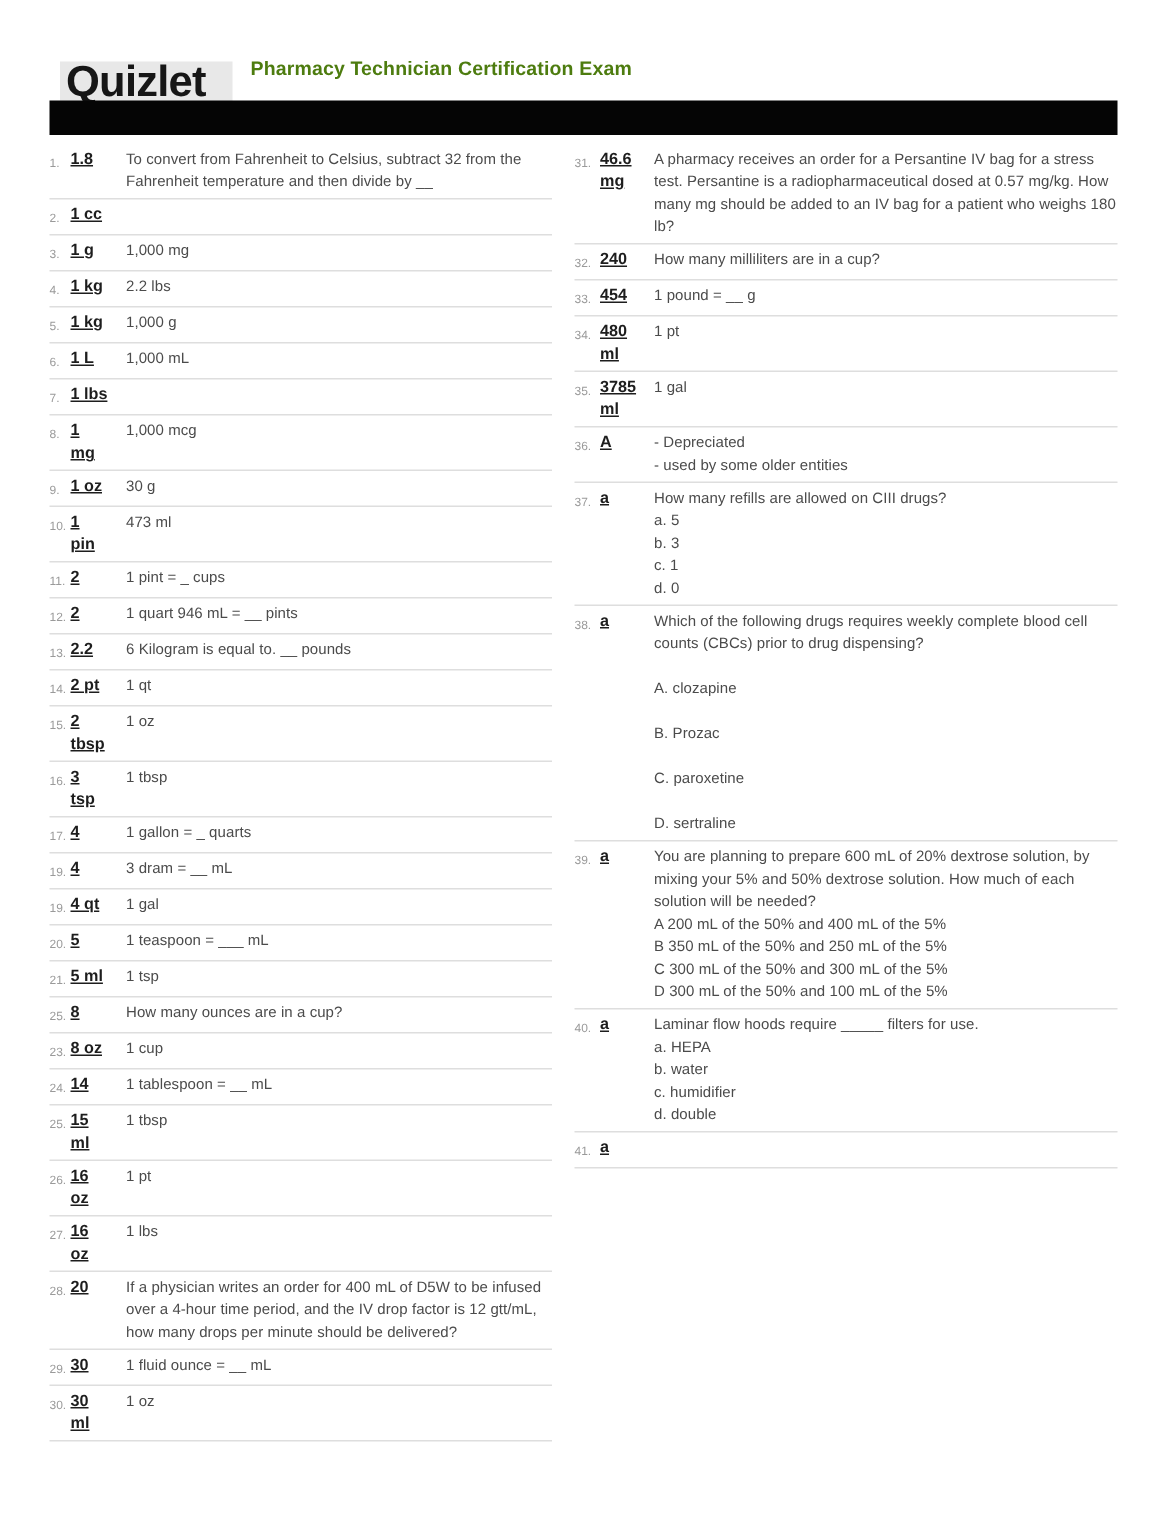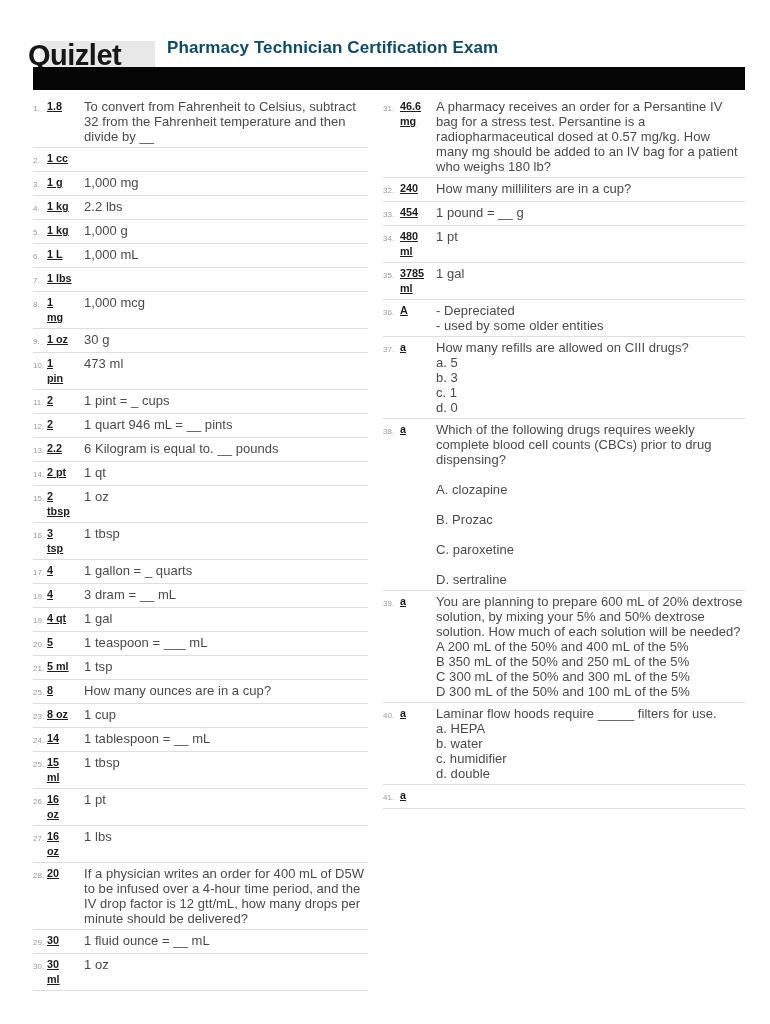--- a/index.html
+++ b/index.html
@@ -6,27 +6,27 @@
   html,body { background:#ffffff; }
   body {
     width:770px; height:1024px; position:relative; overflow:hidden;
     font-family:"Liberation Sans", sans-serif;
   }
   .logo-bg {
     position:absolute; left:40px; top:41px; width:115px; height:27px;
     background:#e8e8e8; z-index:1;
   }
   .logo-text {
-    position:absolute; left:28px; top:40px; z-index:1;
+    position:absolute; left:44px; top:40px; z-index:1;
     font-size:29px; font-weight:bold; color:#161616; letter-spacing:-0.5px;
     line-height:30px;
   }
   .page-title {
     position:absolute; left:167px; top:38px;
-    font-size:17px; font-weight:bold; color:#0c4a6e; letter-spacing:0.1px;
+    font-size:13px; font-weight:bold; color:#4d7c0f; letter-spacing:0.1px;
   }
   .header-bar {
     position:absolute; left:33px; top:67px; width:712px; height:23px;
     background:#050505; z-index:2;
   }
   .columns {
     position:absolute; left:33px; top:96px; width:712px;
     display:flex; gap:15px; align-items:flex-start;
   }
   .col { display:block; }
@@ -39,21 +39,21 @@
   .col-left  .row { grid-template-columns:14px 37px 1fr; }
   .col-right .row { grid-template-columns:17px 36px 1fr; }
   .num {
     font-size:8px; color:#9a9a9a; line-height:15px; padding-top:2px;
   }
   .term {
     font-size:10.8px; font-weight:bold; color:#1d1d1d; line-height:15px;
     white-space:pre-line; padding-right:2px;text-decoration:underline;
   }
   .def {
-    font-size:13px; color:#4b4b4b; line-height:15px;
+    font-size:10px; color:#4b4b4b; line-height:15px;
     white-space:pre-line; letter-spacing:0.05px;
   }
 </style>
 </head>
 <body>
 
 <div class="logo-bg"></div>
 <div class="logo-text">Quizlet</div>
 <div class="page-title">Pharmacy Technician Certification Exam</div>
 <div class="header-bar"></div>

